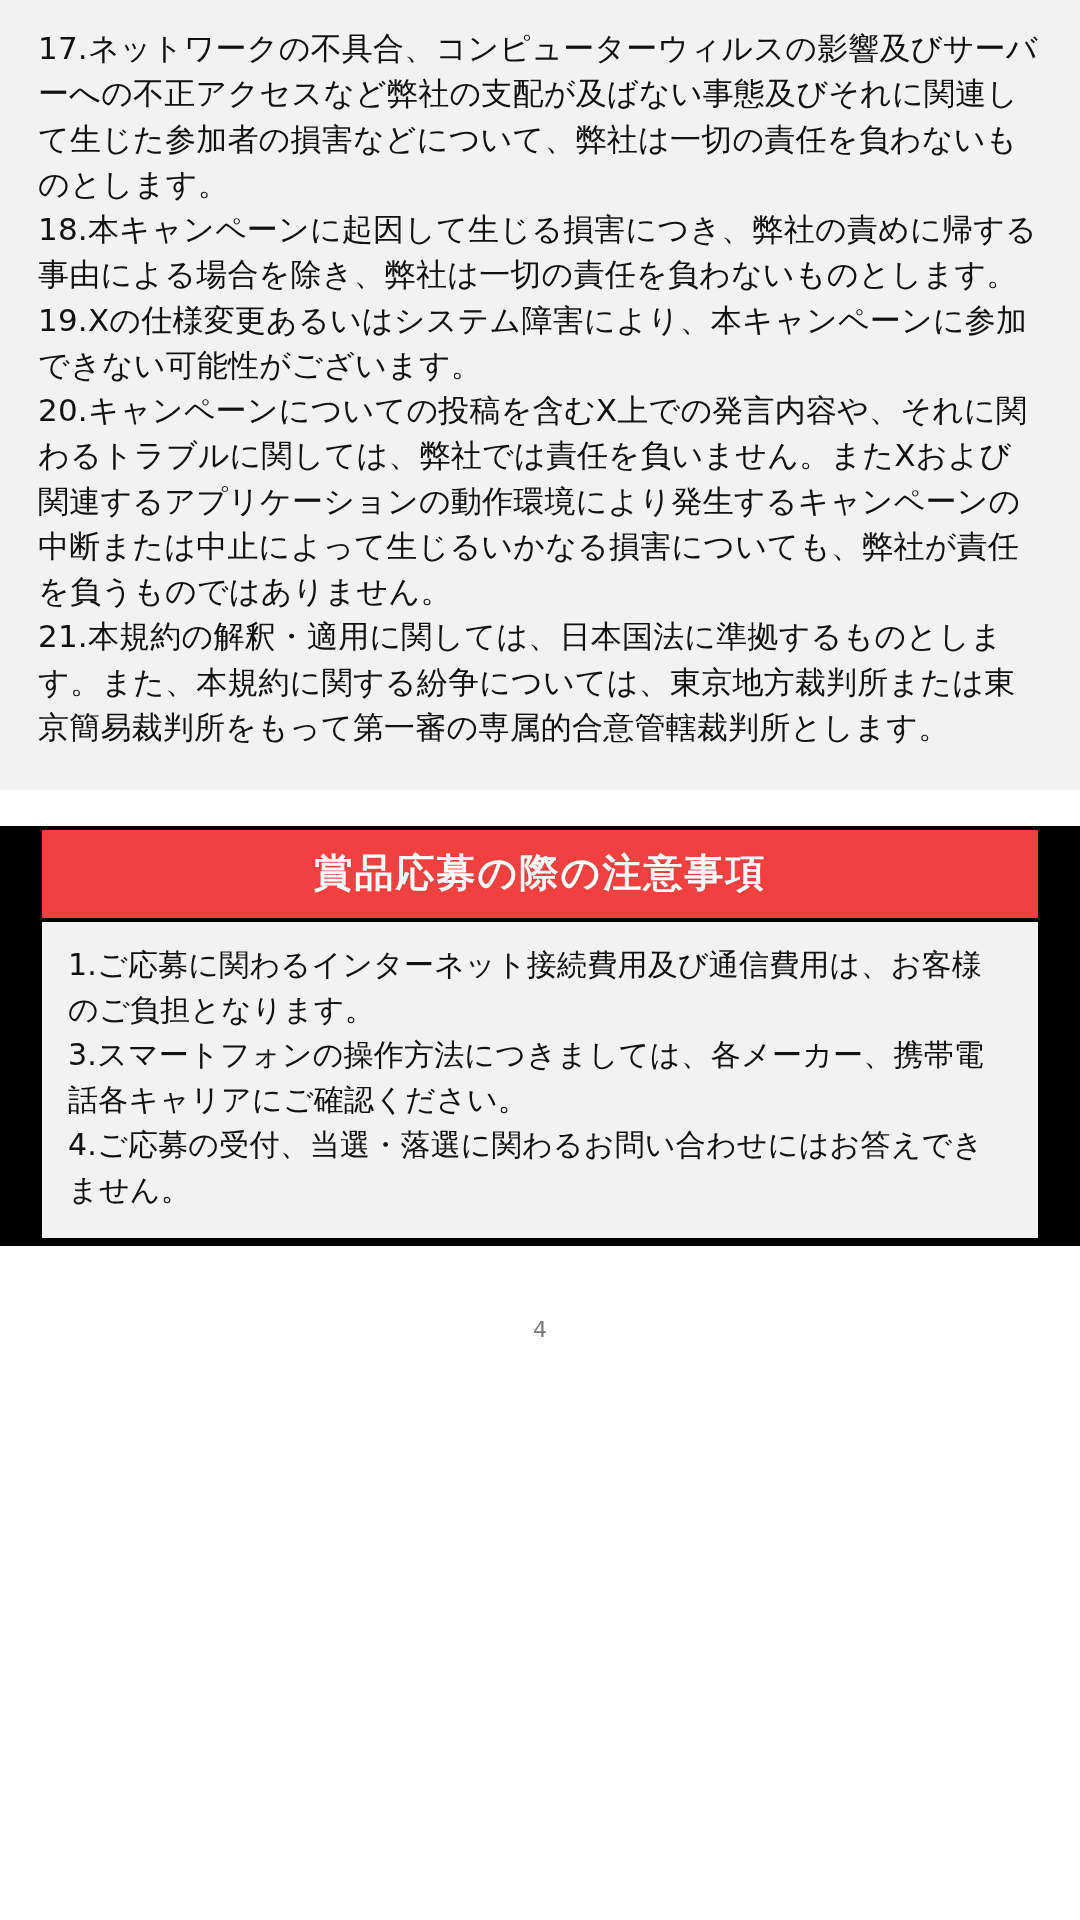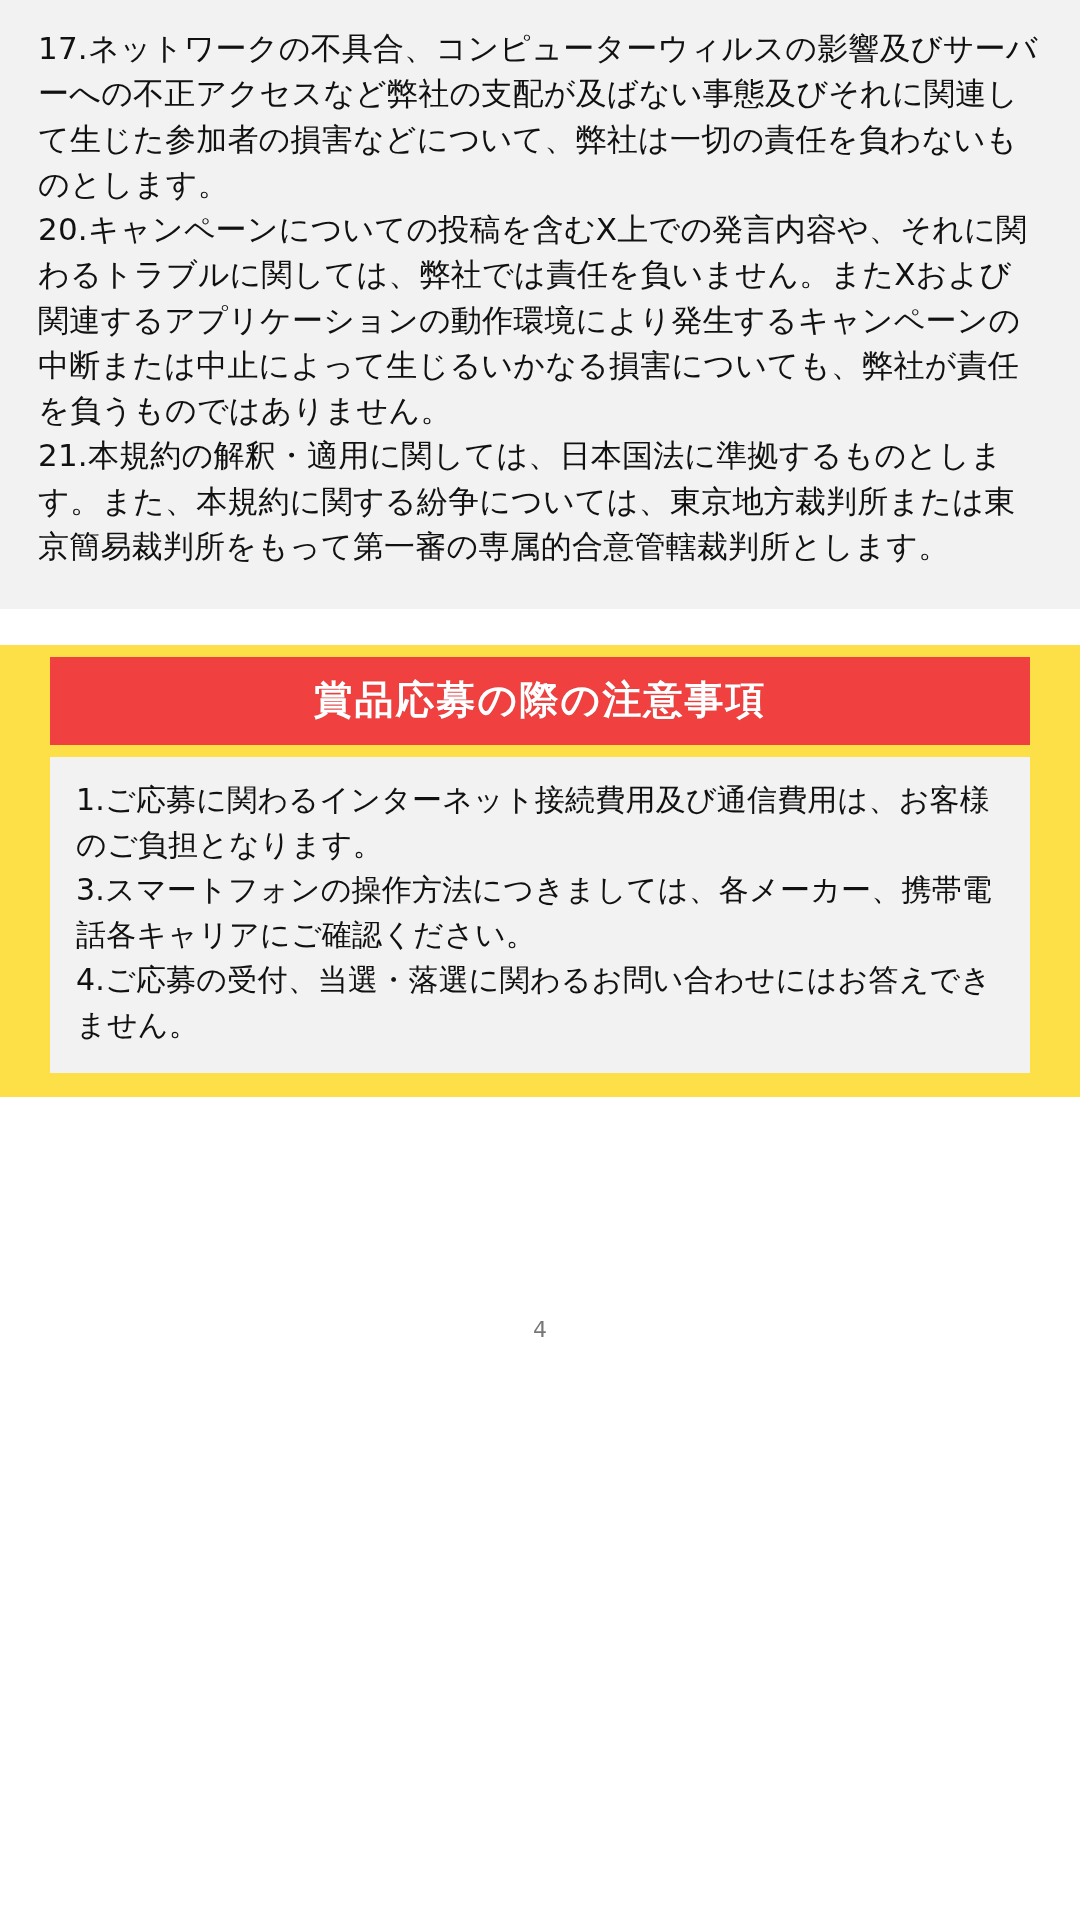--- a/index.html
+++ b/index.html
@@ -39,26 +39,26 @@
     text-align: center;
     font-size: 39px;
     font-weight: bold;
     letter-spacing: 2px;
     padding: 16px 0 18px 0;
     margin: 0 38px;
     box-sizing: border-box;
     text-shadow: 0 0 1px rgba(0,0,0,0.15);
   }
   .banner-wrap {
-    background: #fde047;
-    padding: 12px;
+    background: #000000;
+    padding: 4px;
   }
   .body-under-banner {
     background: #f2f2f2;
-    margin: 12px 38px;
+    margin: 4px 38px;
     padding: 20px 26px 26px 26px;
     box-sizing: border-box;
   }
   .body-under-banner .para {
     font-size: 30px;
     line-height: 1.5;
   }
   .top-block {
     background: #f2f2f2;
     margin: 0;
@@ -86,20 +86,22 @@
     background: #ffffff;
   }
 </style>
 </head>
 <body>
 
 <div class="page">
 
   <div class="top-block">
     <p class="para">17.ネットワークの不具合、コンピューターウィルスの影響及びサーバーへの不正アクセスなど弊社の支配が及ばない事態及びそれに関連して生じた参加者の損害などについて、弊社は一切の責任を負わないものとします。</p>
+    <p class="para">18.本キャンペーンに起因して生じる損害につき、弊社の責めに帰する事由による場合を除き、弊社は一切の責任を負わないものとします。</p>
+    <p class="para">19.Xの仕様変更あるいはシステム障害により、本キャンペーンに参加できない可能性がございます。</p>
     <p class="para">20.キャンペーンについての投稿を含むX上での発言内容や、それに関わるトラブルに関しては、弊社では責任を負いません。またXおよび関連するアプリケーションの動作環境により発生するキャンペーンの中断または中止によって生じるいかなる損害についても、弊社が責任を負うものではありません。</p>
     <p class="para">21.本規約の解釈・適用に関しては、日本国法に準拠するものとします。また、本規約に関する紛争については、東京地方裁判所または東京簡易裁判所をもって第一審の専属的合意管轄裁判所とします。</p>
   </div>
 
   <div class="sec-space"></div>
 
   <div class="banner-wrap">
     <div class="banner">賞品応募の際の注意事項</div>
     <div class="body-under-banner">
       <p class="para">1.ご応募に関わるインターネット接続費用及び通信費用は、お客様のご負担となります。</p>

